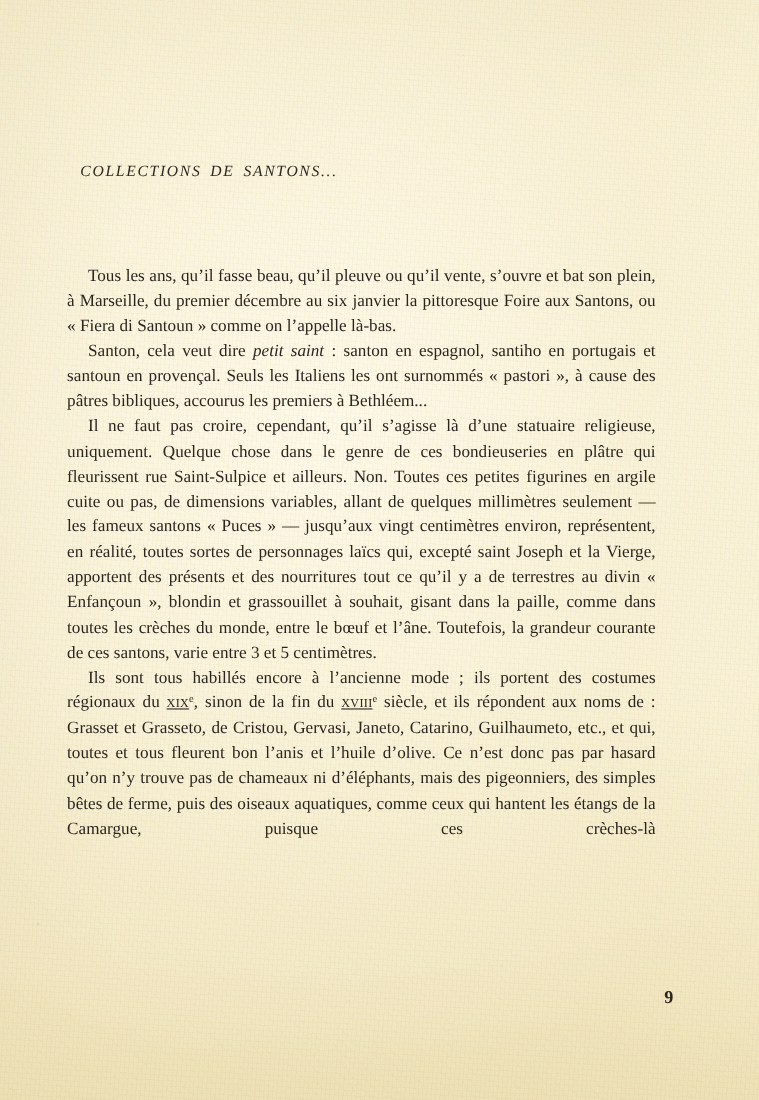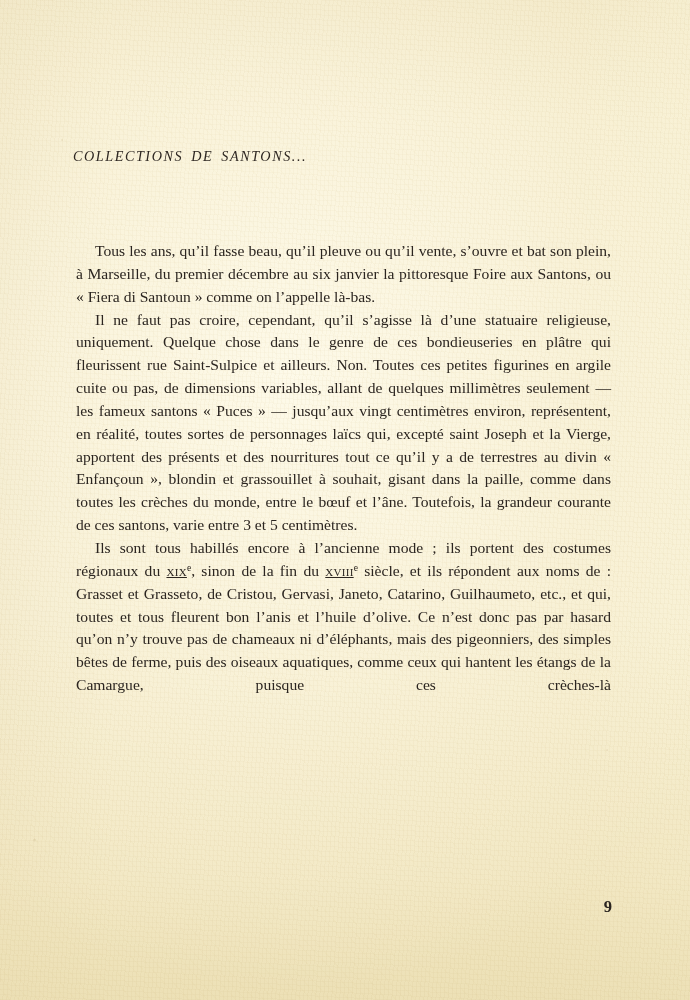--- a/index.html
+++ b/index.html
@@ -67,21 +67,21 @@
     font-size: 14.2px;
     letter-spacing: 1.55px;
     word-spacing: 3px;
     color: #2e2722;
     white-space: nowrap;
   }
 
   
   .textblock {
     position: absolute;
-    left: 76px;
+    left: 61px;
     top: 240px;
     width: 535px;
     color: #2b2520;
     font-size: 15.6px;
     line-height: 22.85px;
     text-align: justify;
     text-justify: inter-word;
     -webkit-font-smoothing: antialiased;
   }
   .textblock p {
@@ -125,19 +125,20 @@
 
 <div class="page">
 
   <div class="grain"></div>
   <div class="speckle"></div>
 
   <div class="running-head">COLLECTIONS  DE  SANTONS...</div>
 
   <div class="textblock">
       <p><span>Tous les ans, qu’il fasse beau, qu’il pleuve ou qu’il vente, s’ouvre et bat son plein, à Marseille, du premier décembre au six janvier la pittoresque Foire aux Santons, ou « Fiera di Santoun » comme on l’appelle là-bas.</span></p>
+      <p><span>Santon, cela veut dire </span><em>petit saint</em><span> : santon en espagnol, santiho en portugais et santoun en provençal. Seuls les Italiens les ont surnommés « pastori », à cause des pâtres bibliques, accourus les premiers à Bethléem...</span></p>
       <p><span>Il ne faut pas croire, cependant, qu’il s’agisse là d’une statuaire religieuse, uniquement. Quelque chose dans le genre de ces bondieuseries en plâtre qui fleurissent rue Saint-Sulpice et ailleurs. Non. Toutes ces petites figurines en argile cuite ou pas, de dimensions variables, allant de quelques millimètres seulement — les fameux santons « Puces » — jusqu’aux vingt centimètres environ, représentent, en réalité, toutes sortes de personnages laïcs qui, excepté saint Joseph et la Vierge, apportent des présents et des nourritures tout ce qu’il y a de terrestres au divin « Enfançoun », blondin et grassouillet à souhait, gisant dans la paille, comme dans toutes les crèches du monde, entre le bœuf et l’âne. Toutefois, la grandeur courante de ces santons, varie entre 3 et 5 centimètres.</span></p>
       <p class="cut"><span>Ils sont tous habillés encore à l’ancienne mode ; ils portent des costumes régionaux du </span><span class="sc">xix</span><sup>e</sup><span>, sinon de la fin du </span><span class="sc">xviii</span><sup>e</sup><span> siècle, et ils répondent aux noms de : Grasset et Grasseto, de Cristou, Gervasi, Janeto, Catarino, Guilhaumeto, etc., et qui, toutes et tous fleurent bon l’anis et l’huile d’olive. Ce n’est donc pas par hasard qu’on n’y trouve pas de chameaux ni d’éléphants, mais des pigeonniers, des simples bêtes de ferme, puis des oiseaux aquatiques, comme ceux qui hantent les étangs de la Camargue, puisque ces crèches-là</span></p>
     </div>
 
   <div class="folio">9</div>
 
 </div>
 
 </body></html>

